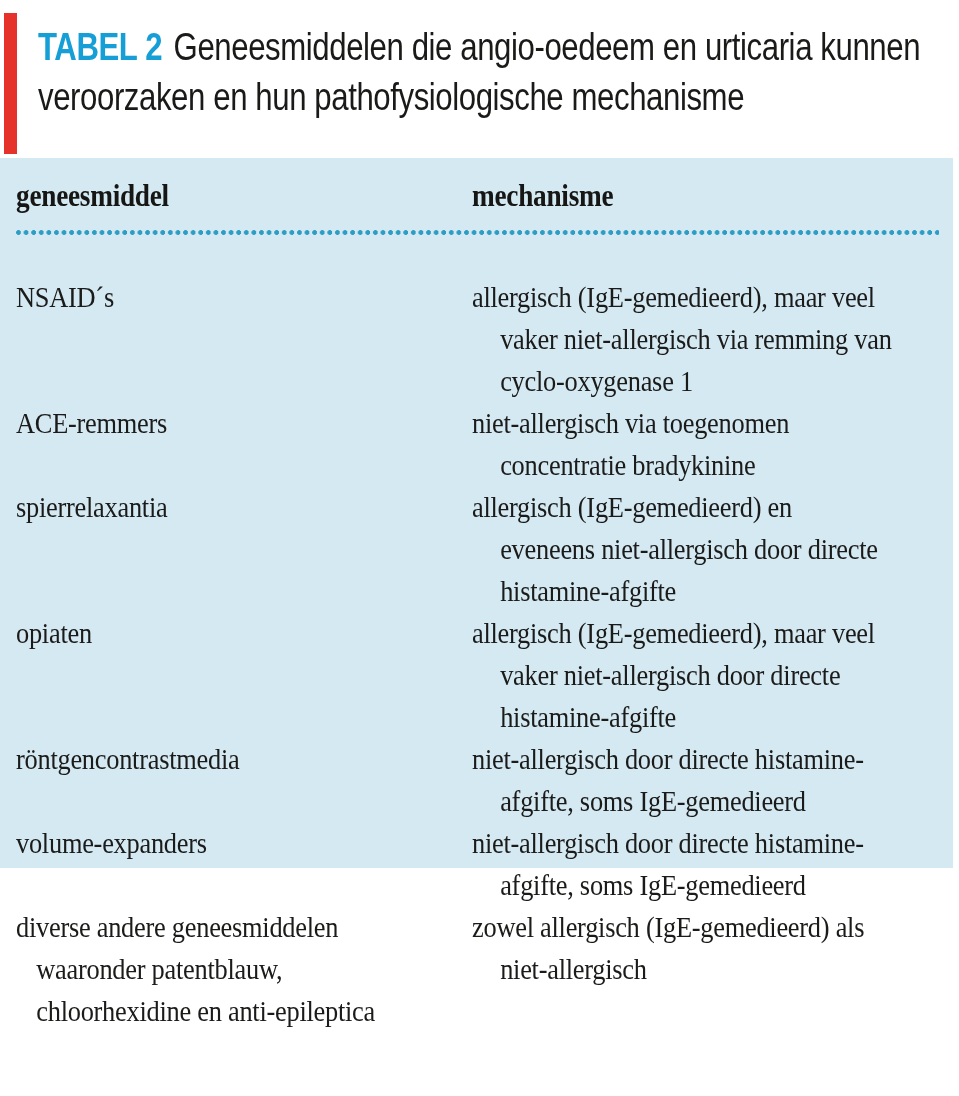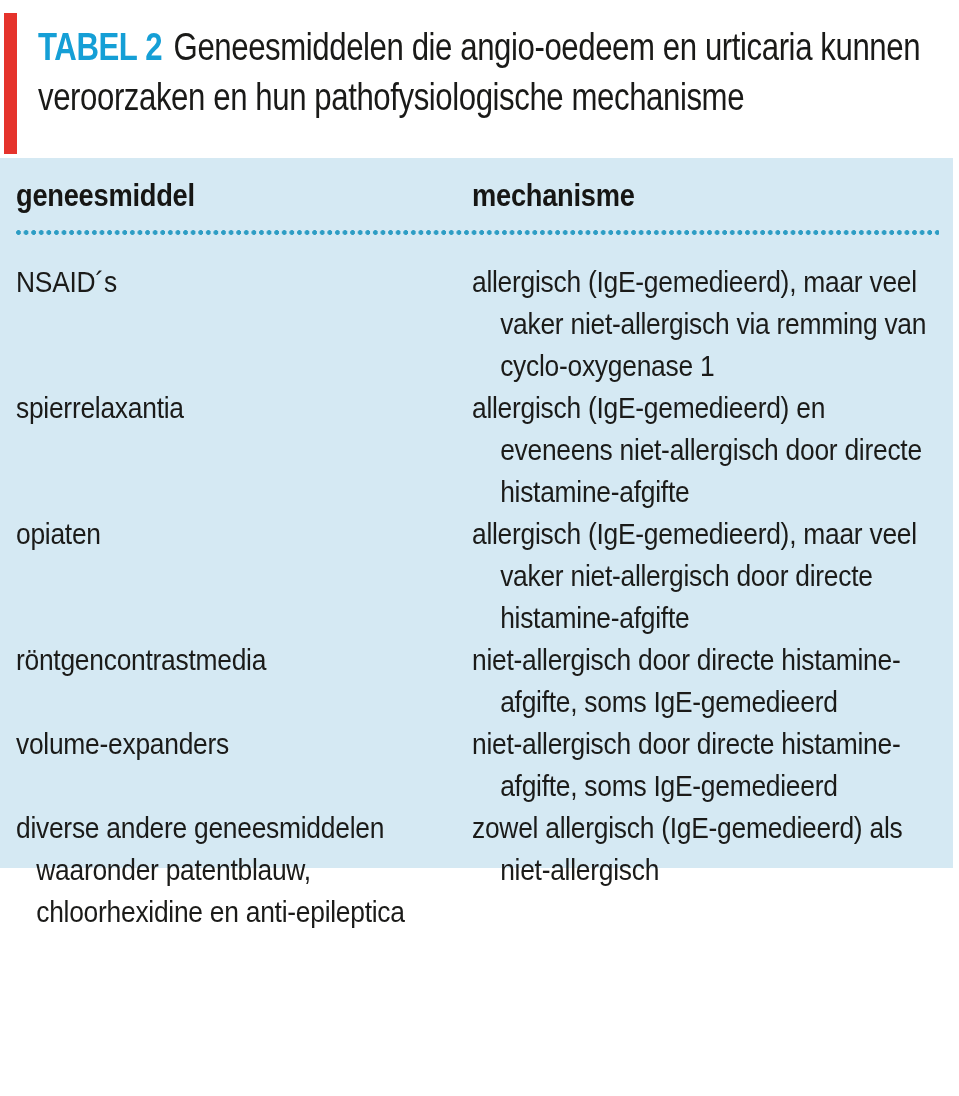--- a/index.html
+++ b/index.html
@@ -30,20 +30,21 @@
   .caption .label {
     color: #159fd6; font-weight: 700; margin-right: 14px;
   }
 
   .panel {
     position: absolute; left: 0; top: 158px;
     width: 953px; height: 710px;
     background: #d5e9f3;
     box-sizing: border-box;
     padding: 20px 14px 0 16px;
+    font-family: Liberation Serif, serif;
   }
 
   .head-row, .tr {
     display: grid;
     grid-template-columns: 456px 1fr;
   }
 
   .th {
     font-weight: 700; font-size: 31px; line-height: 36px;
     color: #161614; letter-spacing: -0.3px;
@@ -51,21 +52,21 @@
     transform: scaleX(0.88); transform-origin: 0 0;
   }
 
   .dotted-rule {
     margin-top: 16px; height: 5px;
     background-image: radial-gradient(circle at 2.5px 2.5px, #2d9dc4 2.1px, rgba(0,0,0,0) 2.7px);
     background-size: 7.6px 5px;
     background-repeat: repeat-x;
   }
 
-  .tbody { margin-top: 26px; }
+  .tbody { margin-top: 41px; }
 
   .td {
     font-size: 30px; line-height: 42px;
     color: #1b1b19; letter-spacing: -0.3px;
     white-space: pre;
     transform: scaleX(0.88); transform-origin: 0 0;
   }
   .td.drug { padding-left: 23px; text-indent: -23px; }
   .td.mech { padding-left: 32px; text-indent: -32px; }
 </style>
@@ -91,20 +92,25 @@
     <div class="tbody">
 
       <div class="tr">
         <div class="td drug">NSAID´s</div>
         <div class="td mech">allergisch (IgE-gemedieerd), maar veel
 vaker niet-allergisch via remming van
 cyclo-oxygenase 1</div>
       </div>
 
 
+      <div class="tr">
+        <div class="td drug">ACE-remmers</div>
+        <div class="td mech">niet-allergisch via toegenomen
+concentratie bradykinine</div>
+      </div>
 
       <div class="tr">
         <div class="td drug">spierrelaxantia</div>
         <div class="td mech">allergisch (IgE-gemedieerd) en
 eveneens niet-allergisch door directe
 histamine-afgifte</div>
       </div>
 
       <div class="tr">
         <div class="td drug">opiaten</div>

